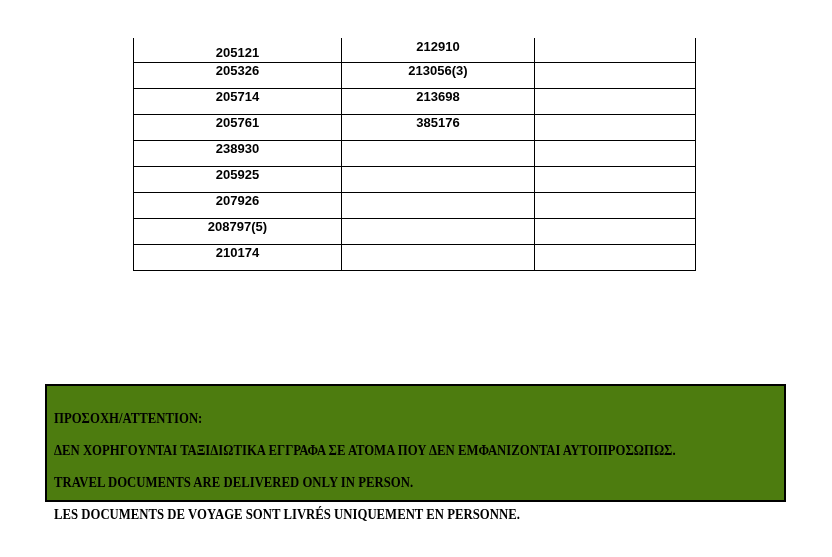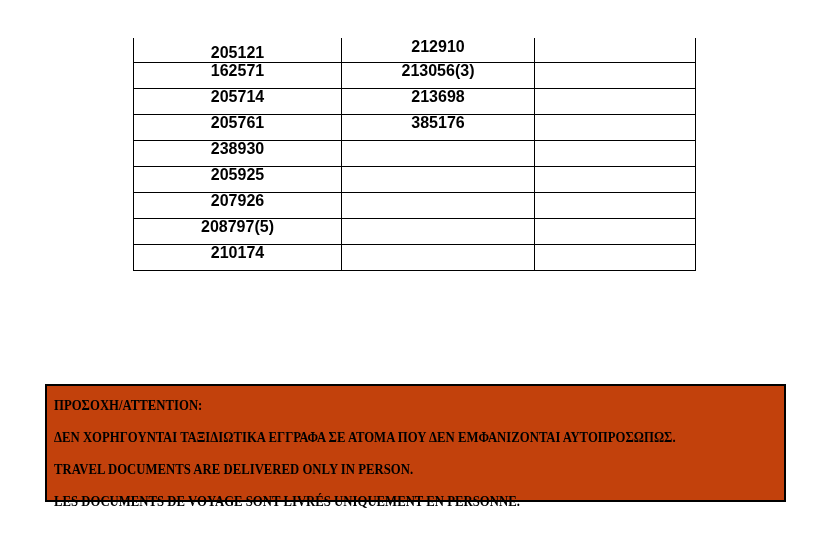--- a/index.html
+++ b/index.html
@@ -29,21 +29,21 @@
   }
   table.doc-table td {
     border: 1.5px solid #000000;
     height: 26px;
     box-sizing: border-box;
     padding: 0;
     text-align: center;
     vertical-align: top;
     font-family: "Liberation Sans", sans-serif;
     font-weight: bold;
-    font-size: 16px;
+    font-size: 13px;
     line-height: 15px;
     color: #000000;
     overflow: hidden;
   }
   table.doc-table tr:first-child td {
     border-top: none;           
     height: 24px;
   }
   td.c1 { width: 208px; padding-top: 8px; }
   td.c2 { width: 193px; padding-top: 3px; }
@@ -53,22 +53,22 @@
 
   
   .notice {
     position: absolute;
     left: 45px;
     top: 384px;
     width: 741px;
     height: 118px;
     box-sizing: border-box;
     border: 2px solid #000000;
-    background: #c2410c;
-    padding: 11px 8px 0 7px;
+    background: #4d7c0f;
+    padding: 24px 8px 0 7px;
   }
   .notice p {
     margin: 0 0 16px 0;
     font-family: "Liberation Serif", serif;
     font-weight: bold;
     font-size: 15px;
     line-height: 16px;
     color: #000000;
     white-space: nowrap;
     transform: scaleX(0.85);
@@ -81,21 +81,21 @@
 <div class="page">
 
   <table class="doc-table">
     <tbody>
       <tr>
         <td class="c1">205121</td>
         <td class="c2">212910</td>
         <td class="c3"></td>
       </tr>
       <tr>
-        <td class="c1">162571</td>
+        <td class="c1">205326</td>
         <td class="c2">213056(3)</td>
         <td class="c3"></td>
       </tr>
       <tr>
         <td class="c1">205714</td>
         <td class="c2">213698</td>
         <td class="c3"></td>
       </tr>
       <tr>
         <td class="c1">205761</td>

